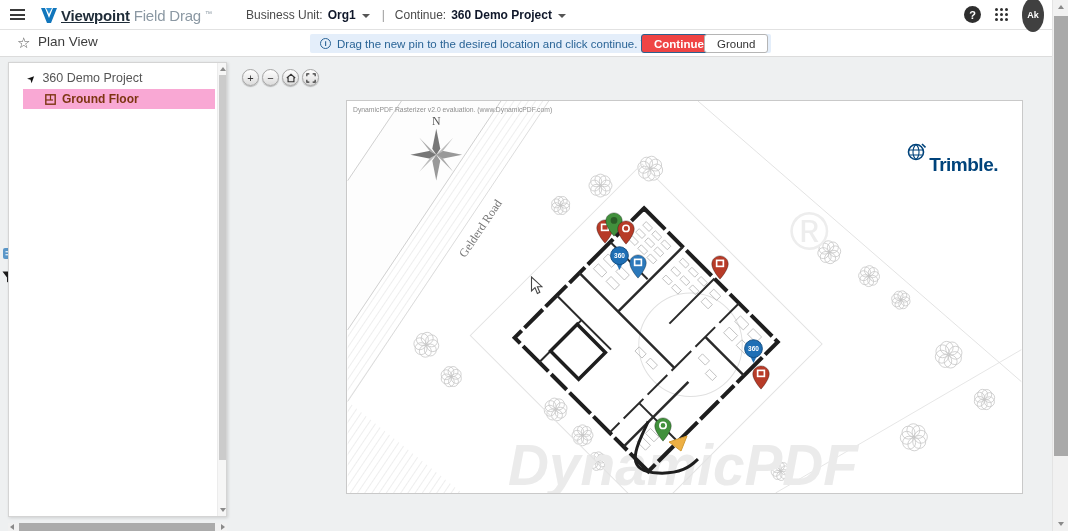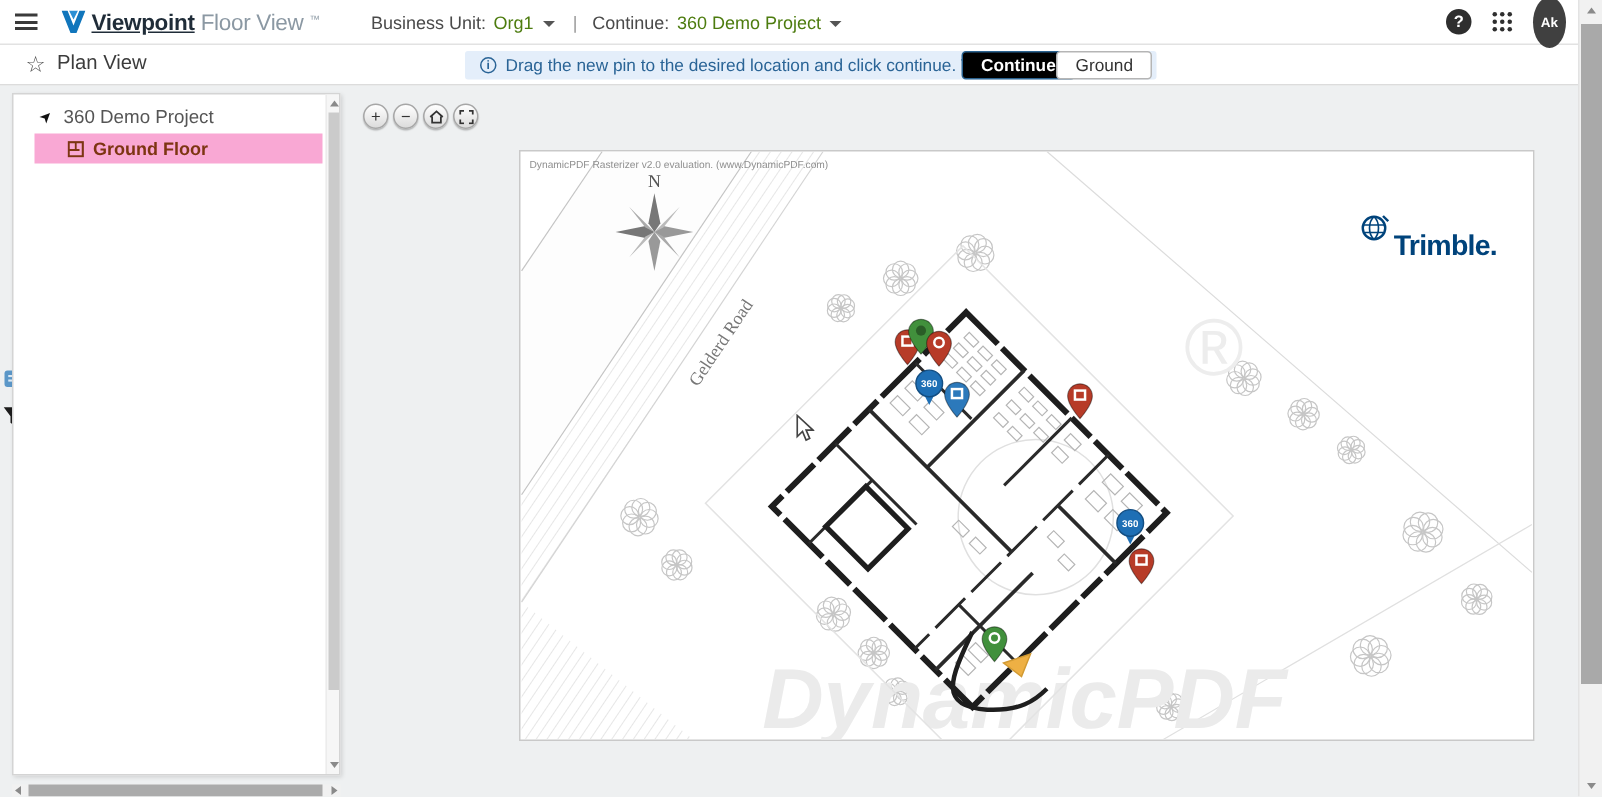--- a/index.html
+++ b/index.html
@@ -10,40 +10,40 @@
   .topbar { position:absolute; left:0; top:0; width:1068px; height:30px; background:#fff;
             border-bottom:1px solid #e2e2e2; display:flex; align-items:center; padding:0 24px 0 10px; z-index:30; }
   .hamburger { width:15px; height:11px; display:flex; flex-direction:column; justify-content:space-between; margin-right:16px; cursor:pointer; }
   .hamburger span { height:2px; background:#3a3a3a; }
   .brand { display:flex; align-items:baseline; gap:4px; margin-right:34px; }
   .brand svg { position:relative; top:2px; }
   .brand-bold { font-size:15px; font-weight:bold; color:#1f2c38; letter-spacing:-0.2px;text-decoration:underline; }
   .brand-light { font-size:15px; color:#8b98a3; letter-spacing:-0.2px; }
   .brand-tm { font-size:7px; color:#8b98a3; position:relative; top:-5px; }
   .hdr-label { font-size:12px; color:#4a4a4a; margin-right:5px; }
-  .hdr-value { font-size:12px; color:#4d7c0f; }
+  .hdr-value { font-size:12px; color:#0f172a;font-weight:bold; }
   .caret { display:inline-block; width:0; height:0; border-left:4px solid transparent; border-right:4px solid transparent;
            border-top:4px solid #555; margin:0 10px 0 6px; position:relative; top:1px; }
   .hdr-divider { color:#999; font-size:12px; margin:0 10px 0 2px; }
   .topbar-right { margin-left:auto; display:flex; align-items:center; gap:13px; }
   .help-circle { width:17px; height:17px; border-radius:50%; background:#2e2e2e; color:#fff; font-size:11px; font-weight:bold;
                  display:flex; align-items:center; justify-content:center; cursor:pointer; }
   .avatar { width:22px; height:34px; border-radius:50%; background:#404040; color:#fff; font-size:9px; font-weight:bold;
             display:flex; align-items:center; justify-content:center; cursor:pointer; }
 
   
   .toolbar { position:absolute; left:0; top:30px; width:1068px; height:27px; background:#fff;
              border-bottom:1px solid #dcdcdc; z-index:25; }
   .star { position:absolute; left:17px; top:4px; font-family:"DejaVu Sans",sans-serif; font-size:15px; color:#555; cursor:pointer; }
   .page-title { position:absolute; left:38px; top:4px; font-size:13.5px; color:#3c3c3c; }
   .banner { position:absolute; left:310px; top:4px; height:19px; background:#e4eefa; color:#2a6496;
             font-size:11.5px; display:flex; align-items:center; padding:0 10px; border-radius:2px; }
   .info-i { display:inline-flex; width:11px; height:11px; border:1px solid #2a6496; border-radius:50%;
             font-size:8px; align-items:center; justify-content:center; margin-right:6px; font-weight:bold; }
-  .btn-continue { position:absolute; left:641px; top:4px; height:19px; background:#000000; border:1px solid #2a628f;
+  .btn-continue { position:absolute; left:641px; top:4px; height:19px; background:#ef4444; border:1px solid #2a628f;
                   color:#fff; font-size:11.5px; font-weight:bold; padding:0 12px; border-radius:3px; cursor:pointer; }
   .btn-cancel { position:absolute; left:704px; top:4px; height:19px; background:#fff; border:1px solid #b5b5b5;
                 color:#333; font-size:11.5px; padding:0 12px; border-radius:3px; cursor:pointer; }
 
   
   .rail-icon { position:absolute; cursor:pointer; z-index:5; }
   #legend-toggle { left:2px; top:246px; }
   #filter-toggle { left:2px; top:271px; }
 
   
@@ -96,21 +96,21 @@
       <span></span>
       <span></span>
       <span></span>
     </div>
   <div class="brand">
     <svg width="16" height="15" viewBox="0 0 16 15">
       <polygon points="0,0 4,0 8,10 12,0 16,0 10,15 6,15" fill="#1176bc"></polygon>
       <polygon points="5,0 8,6 11,0" fill="#2a8fd4"></polygon>
     </svg>
     <span class="brand-bold">Viewpoint</span>
-    <span class="brand-light">Floor View</span>
+    <span class="brand-light">Field Drag</span>
     <span class="brand-tm">™</span>
   </div>
   <span class="hdr-label">Business Unit:</span>
   <span class="hdr-value">Org1</span>
   <span class="caret"></span>
   <span class="hdr-divider">|</span>
   <span class="hdr-label">Continue:</span>
   <span class="hdr-value">360 Demo Project</span>
   <span class="caret"></span>
   <div class="topbar-right">

